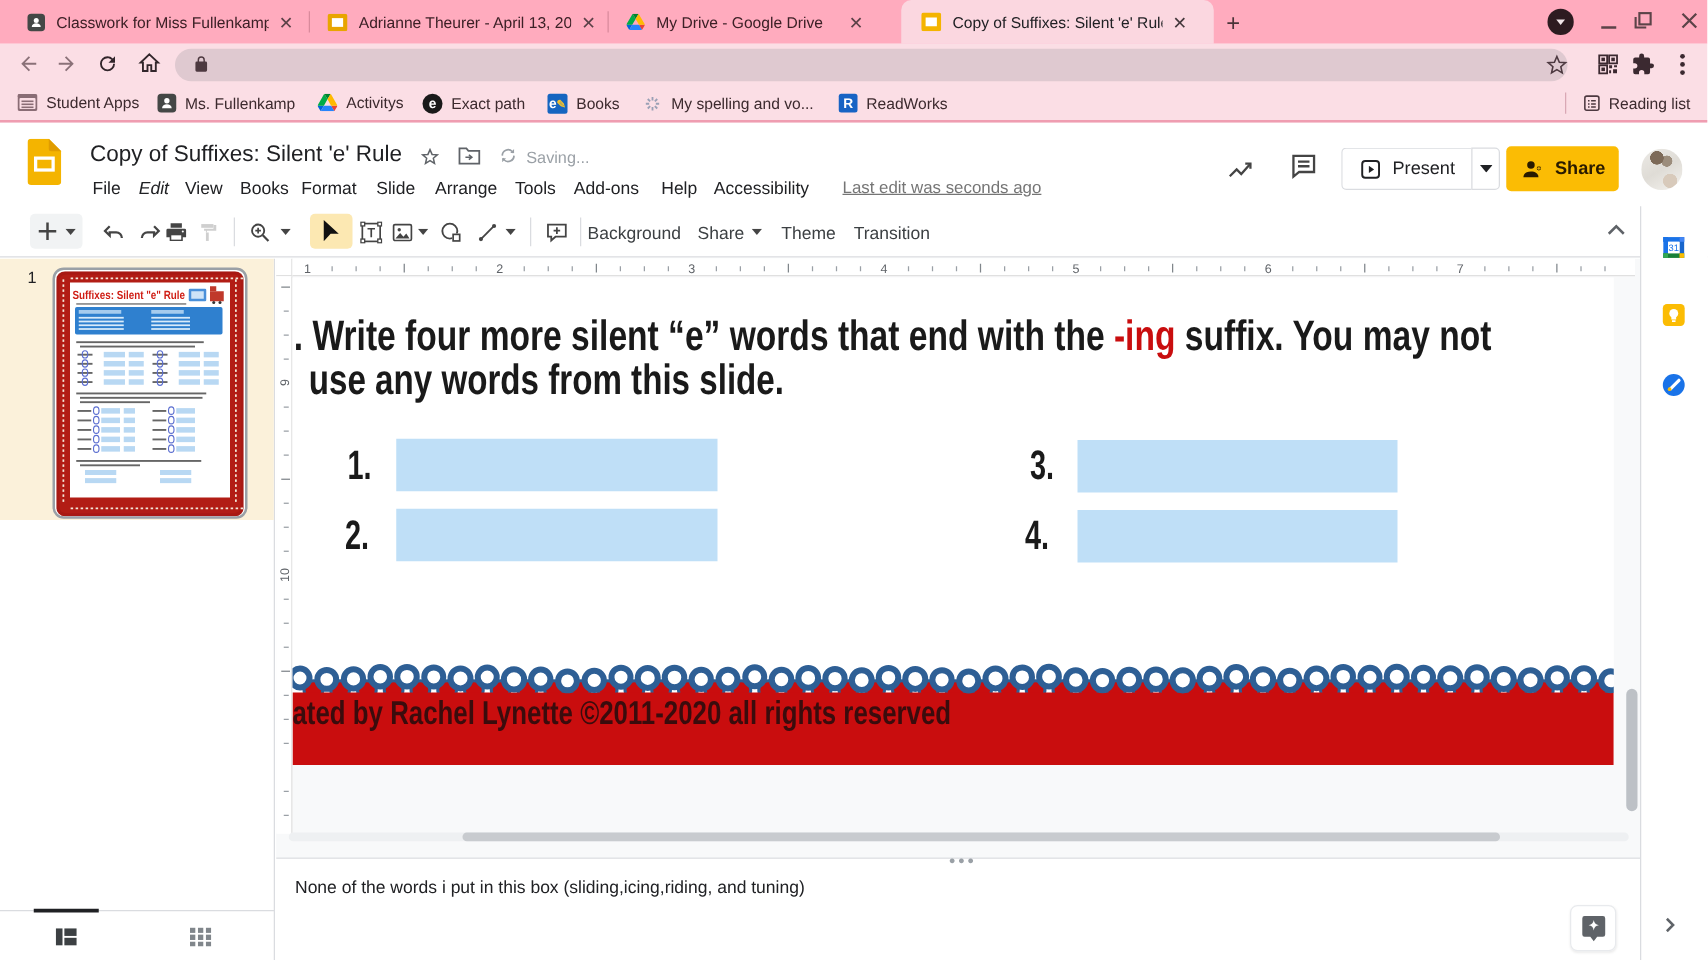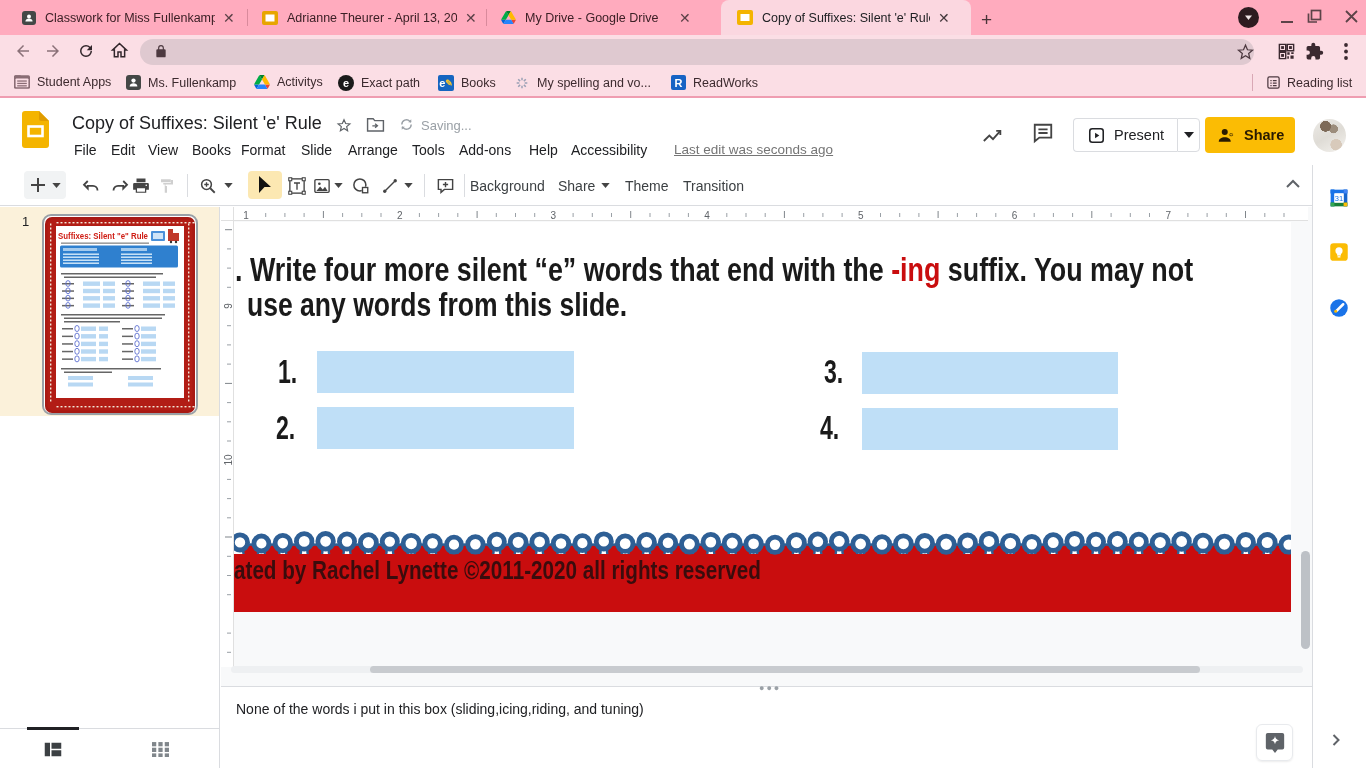--- a/index.html
+++ b/index.html
@@ -218,21 +218,21 @@
   <svg style="position:absolute;left:366px;top:17px" width="19" height="16" viewBox="0 0 24 20">
       <path d="M2 2h7l2 2.5h11v13H2z" fill="none" stroke="#5f6368" stroke-width="1.8"></path>
       <path d="M8 11h6M11.5 8.5L14.5 11l-3 2.5" stroke="#5f6368" stroke-width="1.6" fill="none"></path>
     </svg>
   <svg style="position:absolute;left:399px;top:17px" width="15" height="15" viewBox="0 0 24 24">
       <path d="M4.5 12a7.5 7.5 0 0112.8-5.3L19 8.4M19.5 12a7.5 7.5 0 01-12.8 5.3L5 15.6" fill="none" stroke="#9aa0a6" stroke-width="2.2"></path>
       <path d="M19.6 3.6v4.9h-4.9zM4.4 20.4v-4.9h4.9z" fill="#9aa0a6"></path>
     </svg>
   <div style="position:absolute;left:421px;top:18px;font-size:13px;color:#9aa0a6;">Saving...</div>
   <div class="menu" style="left:74px;">File</div>
-  <div class="menu" style="left:111px;">Edit</div>
+  <div class="menu" style="left:111px;font-style:italic;">Edit</div>
   <div class="menu" style="left:148px;">View</div>
   <div class="menu" style="left:192px;">Books</div>
   <div class="menu" style="left:241px;">Format</div>
   <div class="menu" style="left:301px;">Slide</div>
   <div class="menu" style="left:348px;">Arrange</div>
   <div class="menu" style="left:412px;">Tools</div>
   <div class="menu" style="left:459px;">Add-ons</div>
   <div class="menu" style="left:529px;">Help</div>
   <div class="menu" style="left:571px;">Accessibility</div>
   <div class="menu" style="left:674px;color:#757575;text-decoration:underline;font-size:13.5px;">Last edit was seconds ago</div>

